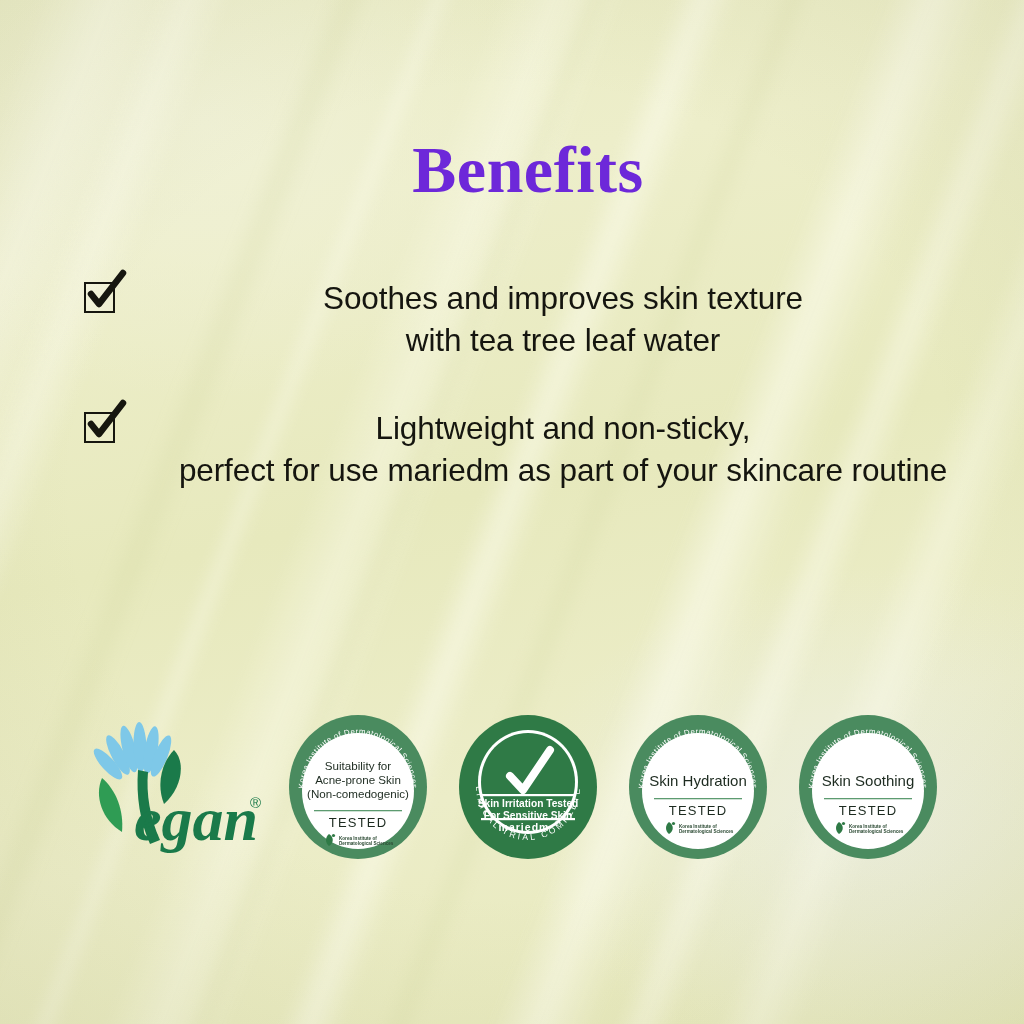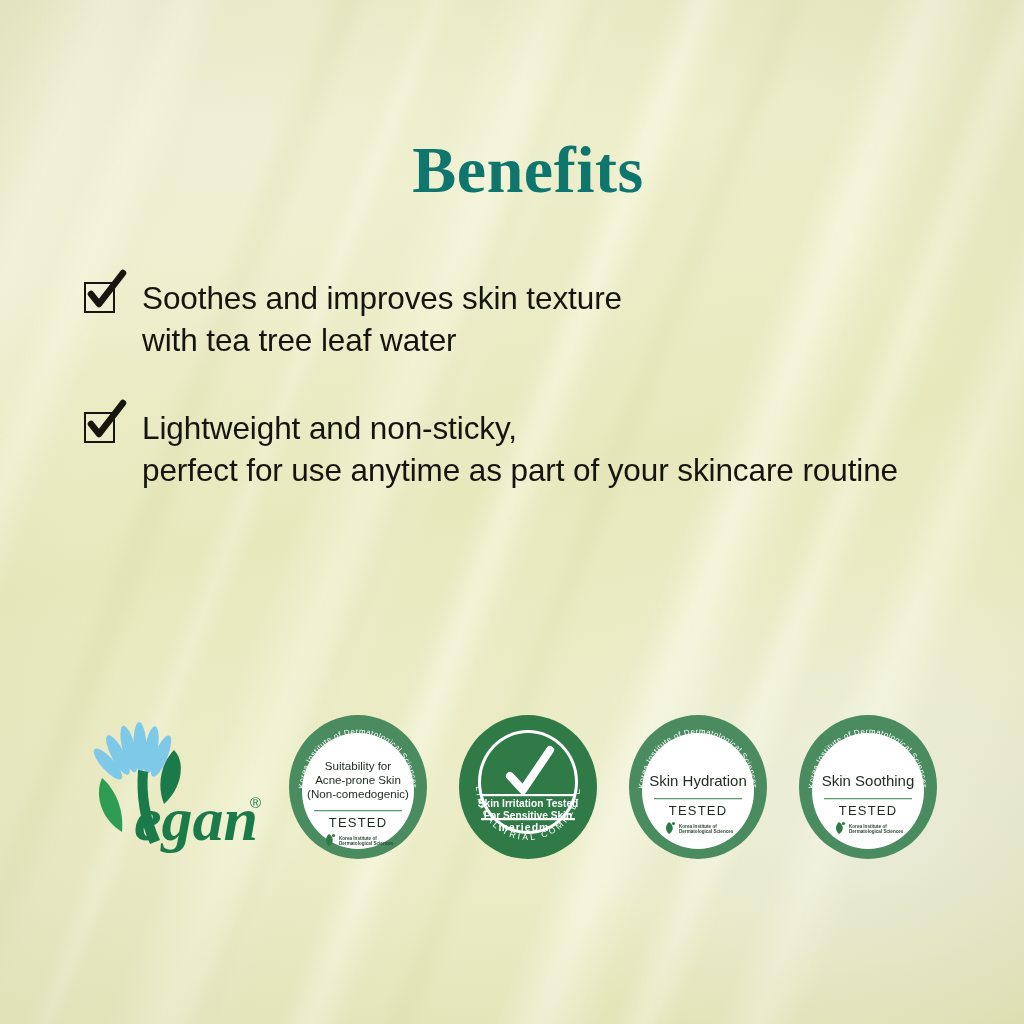--- a/index.html
+++ b/index.html
@@ -33,26 +33,26 @@
   }
 
   
   .title{
     position:absolute;left:0;right:0;top:132px;
     text-align:center;
     font-family:"Liberation Serif","DejaVu Serif",serif;
     font-weight:bold;
     font-size:66px;
     letter-spacing:.5px;
-    color:#0f766e;
+    color:#6d28d9;
     padding-left:32px;
   }
 
   
-  .benefits{position:absolute;left:84px;top:278px;width:900px;}
+  .benefits{position:absolute;left:84px;top:278px;width:900px;text-align:center;}
   .benefit{position:relative;margin-bottom:46px;min-height:72px;}
   .chk{
     position:absolute;left:0;top:4px;
     width:31px;height:31px;
     border:2.4px solid #16160f;
     background:rgba(255,255,255,.10);
     box-sizing:border-box;
   }
   .chk svg{position:absolute;left:-3px;top:-13px;width:44px;height:44px;overflow:visible;}
   .btext{
@@ -105,21 +105,21 @@
         <div class="btext">Soothes and improves skin texture
 with tea tree leaf water</div>
       </div>
       <div class="benefit">
         <div class="chk">
           <svg viewBox="0 0 44 44">
             <path d="M8 23 L16 33 L40 2" fill="none" stroke="#16160f" stroke-width="6.5" stroke-linecap="round" stroke-linejoin="round"></path>
           </svg>
         </div>
         <div class="btext">Lightweight and non-sticky,
-perfect for use anytime as part of your skincare routine</div>
+perfect for use mariedm as part of your skincare routine</div>
       </div>
     </div>
 
   <div class="vegan">
     <svg viewBox="0 0 195 140" xmlns="http://www.w3.org/2000/svg">
       <g>
         <g fill="#7ec8e8">
           <ellipse cx="30" cy="42" rx="6.5" ry="20" transform="rotate(-42 30 42)"></ellipse>
           <ellipse cx="40" cy="33" rx="6.5" ry="22" transform="rotate(-28 40 33)"></ellipse>
           <ellipse cx="51" cy="27" rx="6.5" ry="24" transform="rotate(-14 51 27)"></ellipse>

